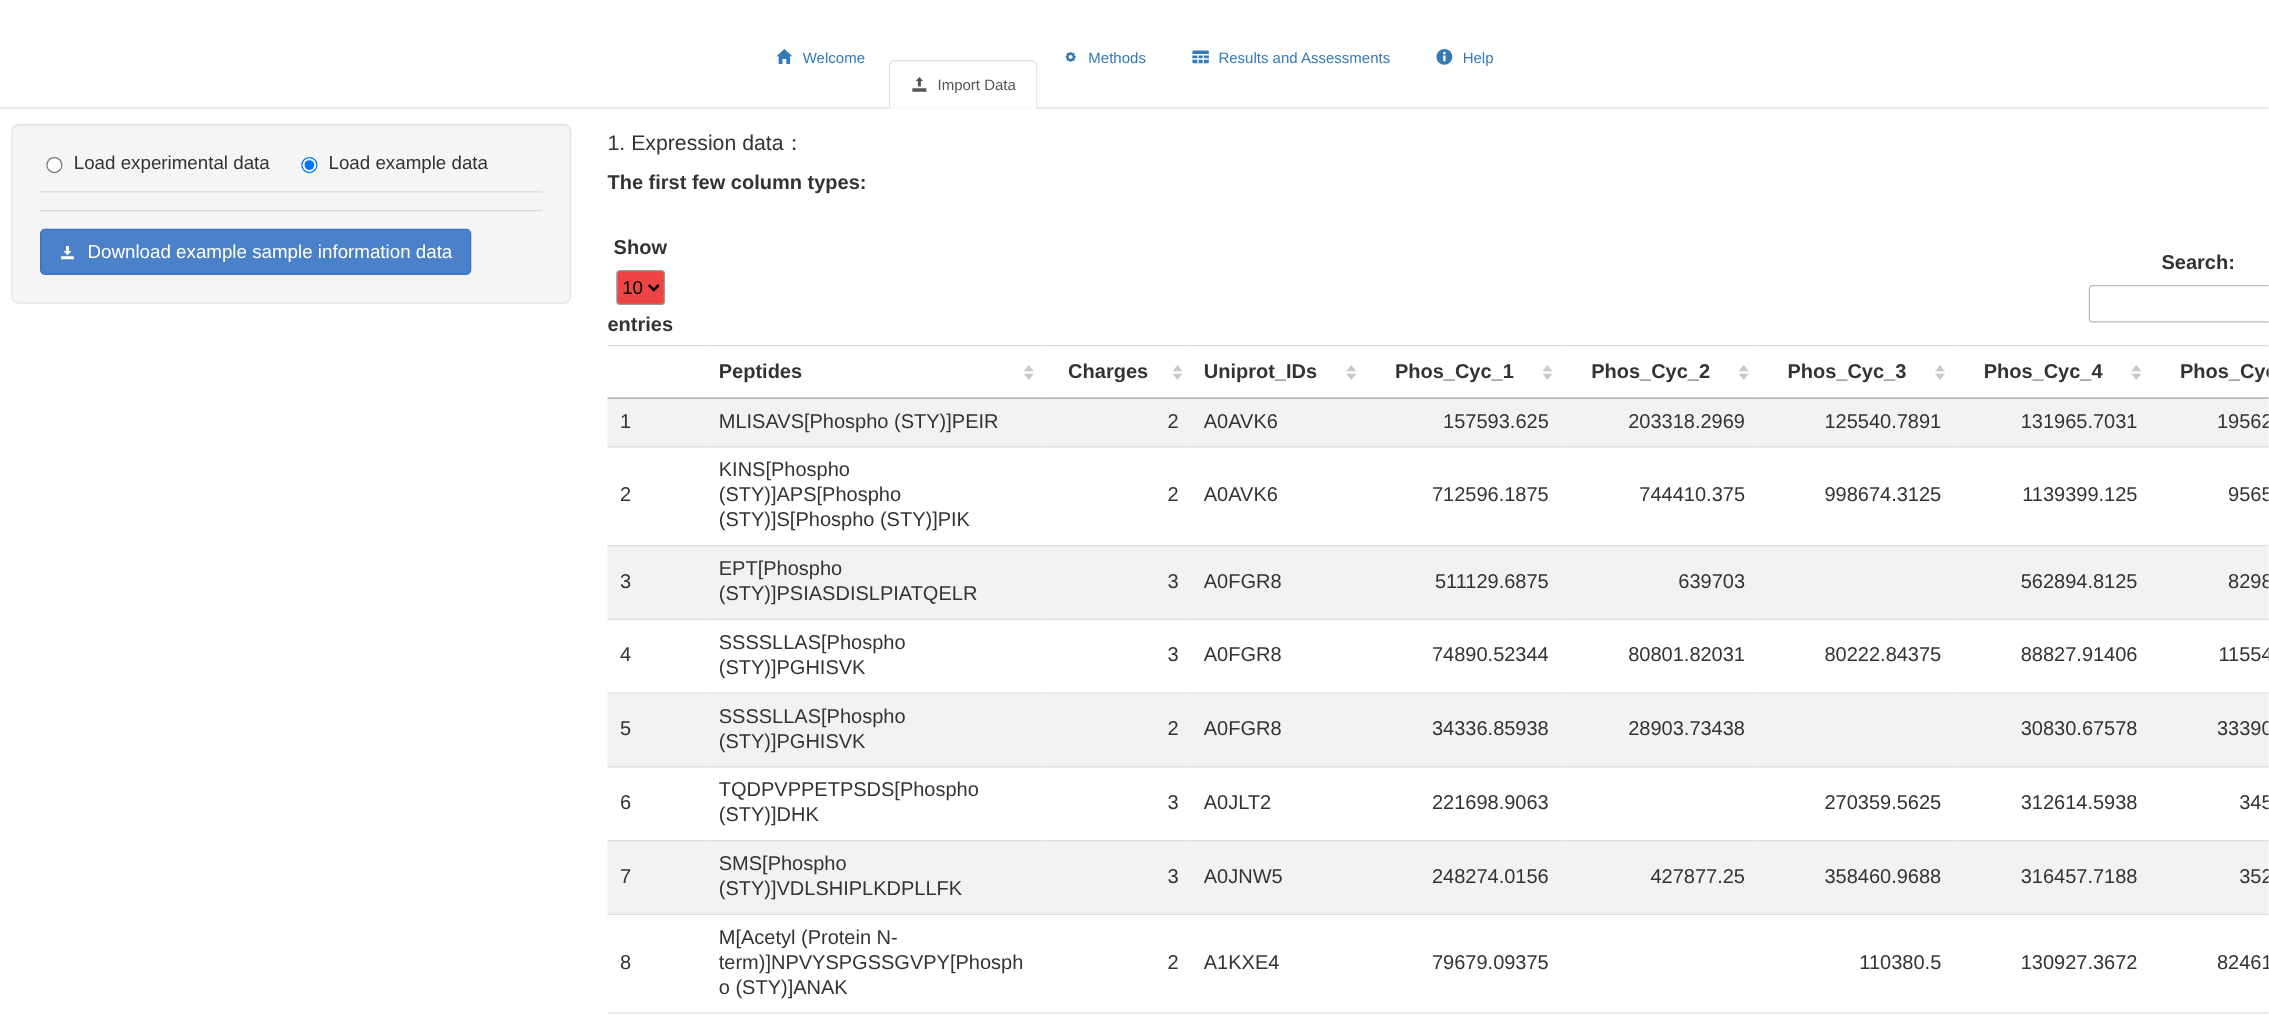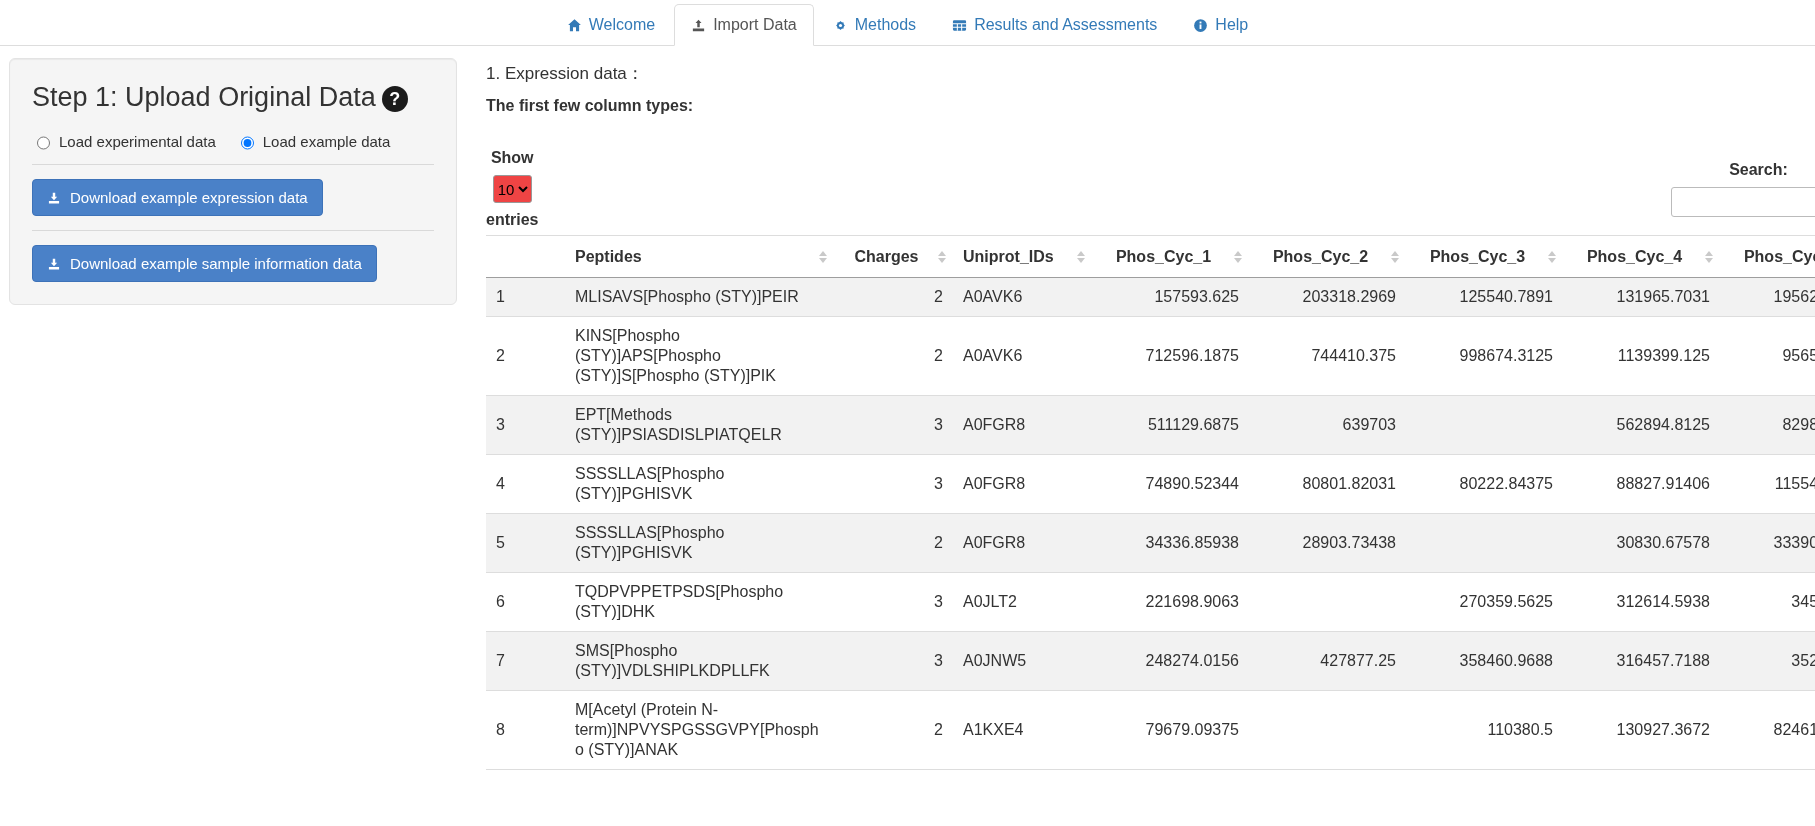--- a/index.html
+++ b/index.html
@@ -12,23 +12,23 @@
   .logo{display:inline-block;font-family:"DejaVu Serif",serif;font-style:italic;font-weight:bold;
         font-size:46px;letter-spacing:1px;color:var(--logo-fill,#a3b4da);
         text-shadow:-1px -1px 0 var(--logo-outline,#5f6fb0),1px -1px 0 var(--logo-outline,#5f6fb0),
                     -1px 1px 0 var(--logo-outline,#5f6fb0),1px 1px 0 var(--logo-outline,#5f6fb0),
                     3px 3px 4px rgba(70,70,100,.45);}
 
   
   .tabs{margin-top:4px;border-bottom:1px solid var(--border-light,#ddd);}
   .tabs ul{list-style:none;margin:0;padding:0;display:flex;justify-content:center;}
   .nav-tab{display:flex;align-items:center;gap:7px;padding:11px 16px;margin:0 1px -1px 1px;
-           color:var(--nav-link,#337ab7);font-size:16px;border:1px solid transparent;border-radius:5px 5px 0 0;}
+           color:var(--nav-link,#337ab7);font-size:12px;border:1px solid transparent;border-radius:5px 5px 0 0;}
   .nav-tab.active{background:#fff;border-color:var(--border-light,#ddd);border-bottom-color:#fff;
-                  color:var(--tab-active-text,#555);}
+                  color:var(--tab-active-text,#555);margin-top:44px;}
   .icon{display:inline-flex;align-items:center;}
   .icon svg{width:15px;height:15px;fill:currentColor;}
 
   
   .content-row{display:flex;align-items:flex-start;padding-left:9px;}
 
   
   .well{box-sizing:border-box;width:448px;flex:0 0 auto;margin-top:12px;background:var(--well-bg,#f5f5f5);
         border:1px solid var(--well-border,#e3e3e3);border-radius:6px;padding:22px;
         box-shadow:inset 0 1px 1px rgba(0,0,0,.05);}
@@ -131,40 +131,31 @@
             </svg>
           </span>
           <span data-interactable="false">Help</span>
         </li>
       </ul>
   </nav>
 
   <div class="content-row" data-interactable="false">
 
     <aside class="well" data-interactable="false">
-      <h2 class="panel-title" data-interactable="false"><span data-interactable="false">Step 1: Upload Original Data</span><span class="qmark" data-interactable="true">?</span></h2>
       <div class="radio-row" id="radio-group" data-interactable="false">
           <label class="radio-opt" data-interactable="true">
             <input type="radio" name="datasrc" data-interactable="true" style="">
             <span data-interactable="false">Load experimental data</span>
           </label>
           <label class="radio-opt" data-interactable="true">
             <input type="radio" name="datasrc" checked="" data-interactable="true" style="">
             <span data-interactable="false">Load example data</span>
           </label>
         </div>
       <hr data-interactable="false">
-      <button class="btn-dl" id="dl-btn-0" data-interactable="true">
-          <span class="icon" data-interactable="false">
-            <svg viewBox="0 0 16 16">
-              <path d="M6.6 2h2.8v4.6h2.2L8 10.6 4.4 6.6h2.2zM2.2 11.4h11.6v2.8H2.2z"></path>
-            </svg>
-          </span>
-          <span data-interactable="false">Download example expression data</span>
-        </button>
       <hr data-interactable="false">
       <button class="btn-dl" id="dl-btn-1" data-interactable="true">
           <span class="icon" data-interactable="false">
             <svg viewBox="0 0 16 16">
               <path d="M6.6 2h2.8v4.6h2.2L8 10.6 4.4 6.6h2.2zM2.2 11.4h11.6v2.8H2.2z"></path>
             </svg>
           </span>
           <span data-interactable="false">Download example sample information data</span>
         </button>
     </aside>
@@ -240,21 +231,21 @@
               <td class="w-chg td-right" data-interactable="false">2</td>
               <td class="w-uni td-left" data-interactable="false">A0AVK6</td>
               <td class="w-val td-right" data-interactable="false">712596.1875</td>
               <td class="w-val td-right" data-interactable="false">744410.375</td>
               <td class="w-val td-right" data-interactable="false">998674.3125</td>
               <td class="w-val td-right" data-interactable="false">1139399.125</td>
               <td class="w-val td-right" data-interactable="false">956570.375</td>
             </tr>
             <tr data-interactable="false">
               <td class="w-idx td-left" data-interactable="false">3</td>
-              <td class="w-pep td-left" data-interactable="false">EPT[Methods (STY)]PSIASDISLPIATQELR</td>
+              <td class="w-pep td-left" data-interactable="false">EPT[Phospho (STY)]PSIASDISLPIATQELR</td>
               <td class="w-chg td-right" data-interactable="false">3</td>
               <td class="w-uni td-left" data-interactable="false">A0FGR8</td>
               <td class="w-val td-right" data-interactable="false">511129.6875</td>
               <td class="w-val td-right" data-interactable="false">639703</td>
               <td class="w-val td-right" data-interactable="false"></td>
               <td class="w-val td-right" data-interactable="false">562894.8125</td>
               <td class="w-val td-right" data-interactable="false">829802.625</td>
             </tr>
             <tr data-interactable="false">
               <td class="w-idx td-left" data-interactable="false">4</td>

